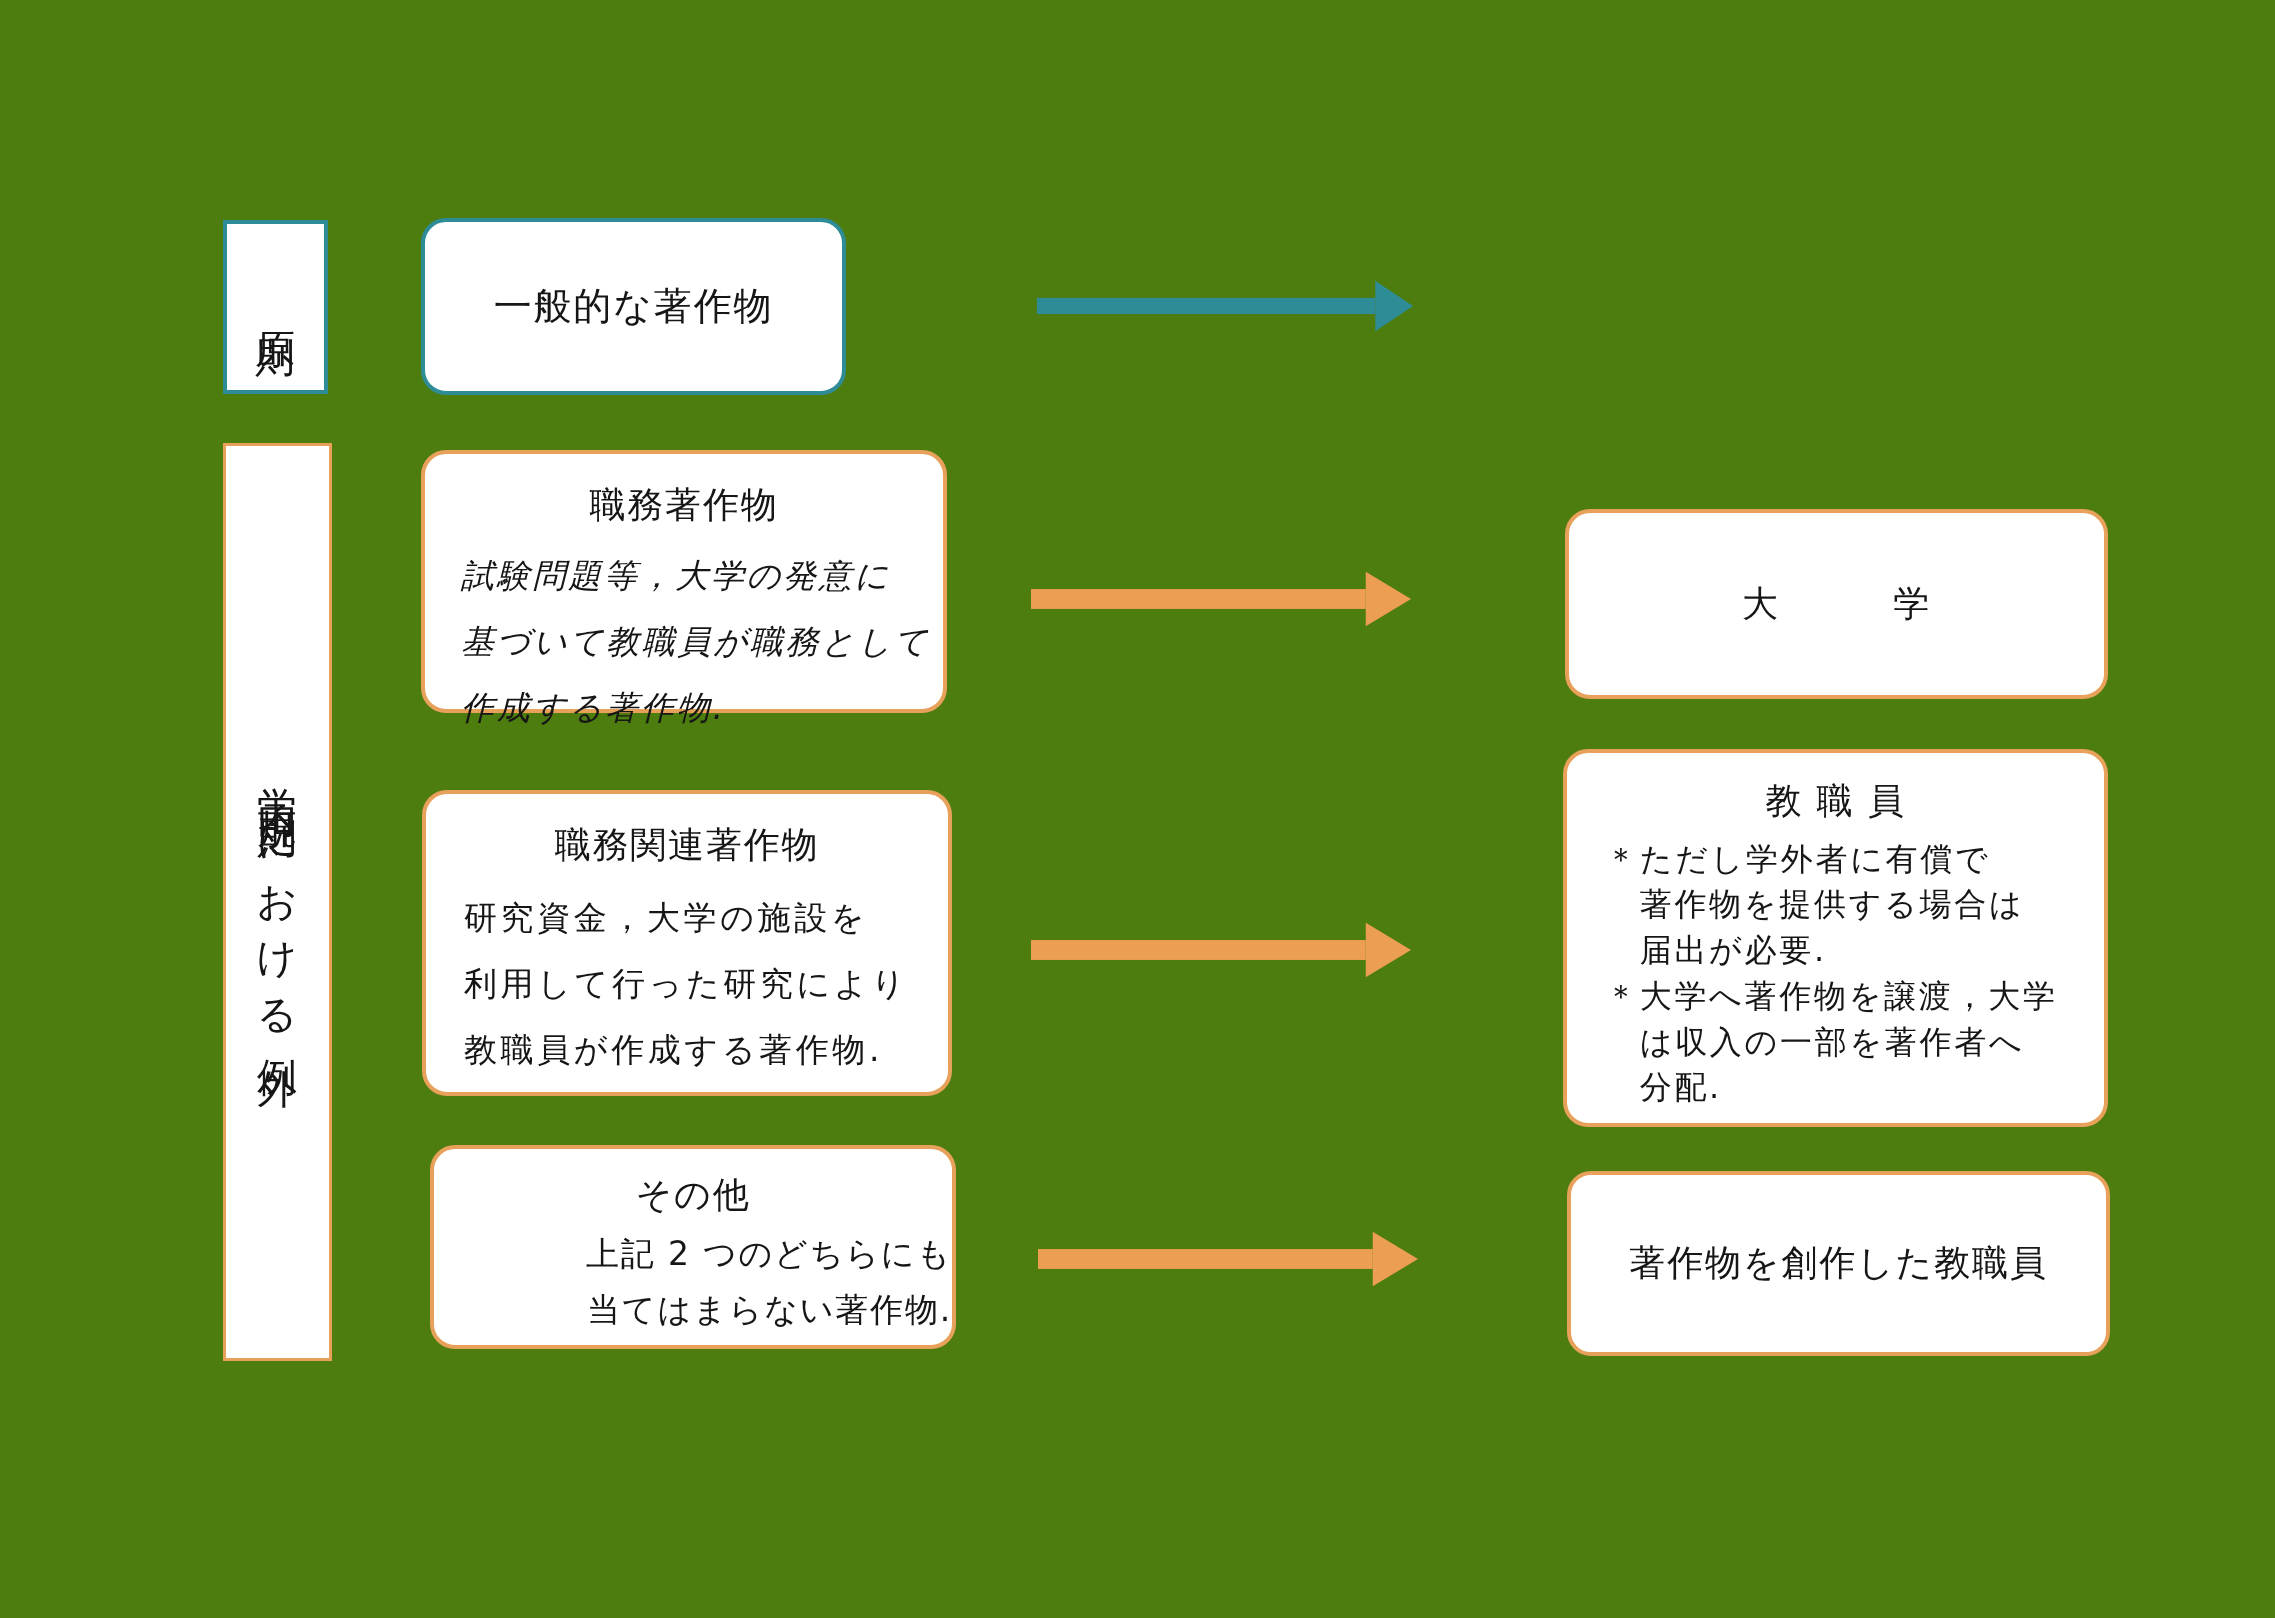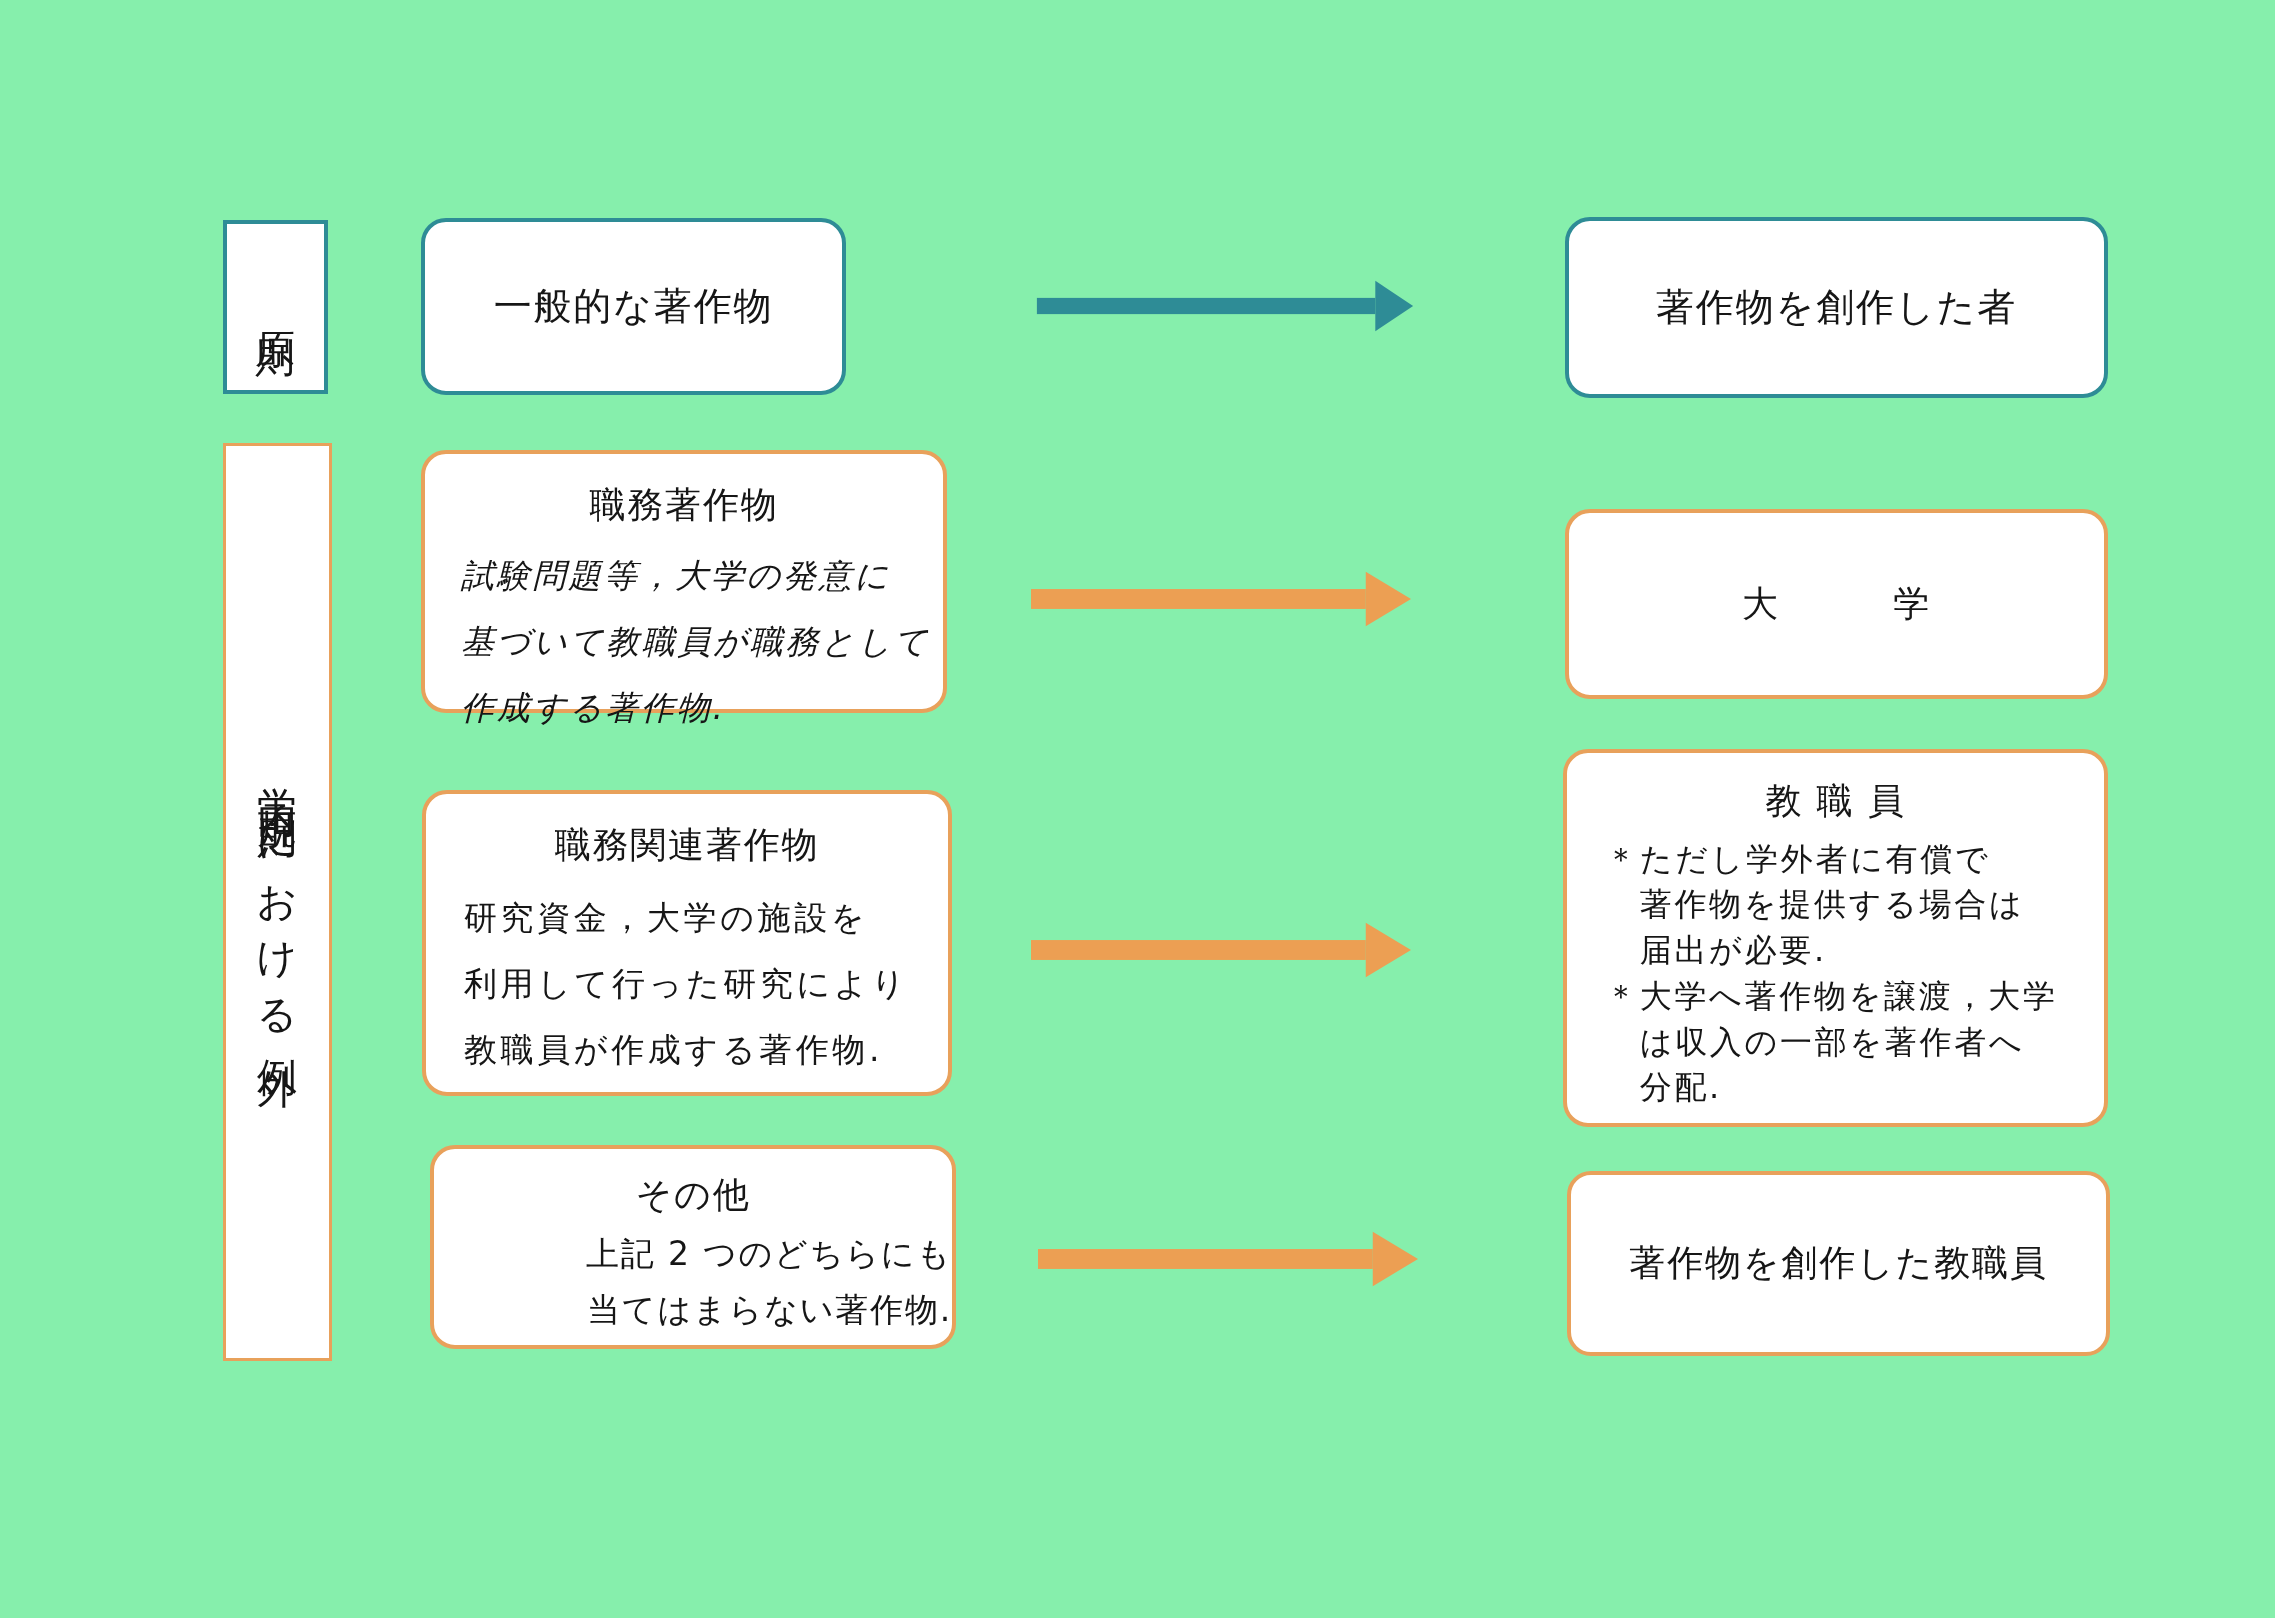--- a/index.html
+++ b/index.html
@@ -6,21 +6,21 @@
   :root{
     --teal:#2E8C96;
     --orange:#E8A15B;
     --arrow_orange:#EC9F53;
     --ink:#161616;
   }
   html,body{margin:0;padding:0;background:#ffffff;}
   #canvas{
     position:relative;
     width:2276px;height:1618px;
-    background:#86efac;
+    background:#4d7c0f;
     font-family:"DejaVu Sans","Liberation Sans",sans-serif;
     color:var(--ink);
     overflow:hidden;
   }
   .box{
     position:absolute;
     box-sizing:border-box;
     background:#ffffff;
     display:flex;
     align-items:center;
@@ -75,23 +75,20 @@
     <span class="single-line" style="font-size:38px;">一般的な著作物</span>
   </div>
 
   <div class="arrow" style="left:1036px;top:279px;">
     <svg width="378" height="54" viewBox="0 0 418 60">
       <rect x="0" y="21" width="376" height="18" fill="var(--teal)"></rect>
       <polygon points="376,2 418,30 376,58" fill="var(--teal)"></polygon>
     </svg>
   </div>
 
-  <div class="box teal-border rounded" style="left:1565px;top:217px;width:543px;height:181px;">
-    <span class="single-line" style="font-size:38px;">著作物を創作した者</span>
-  </div>
 
   <div class="box orange-border" style="left:223px;top:443px;width:109px;height:918px;border-width:3.6px;">
     <span class="vlabel">学内規則における例外</span>
   </div>
 
   <div class="box orange-border rounded work-box" style="left:421px;top:450px;width:526px;height:263px;padding:27px 0 0 0;">
     <div class="work-title">職務著作物</div>
     <div class="work-body" style="padding-left:36px;margin-top:12.7px;font-style:italic;">試験問題等，大学の発意に
 基づいて教職員が職務として
 作成する著作物.</div>

